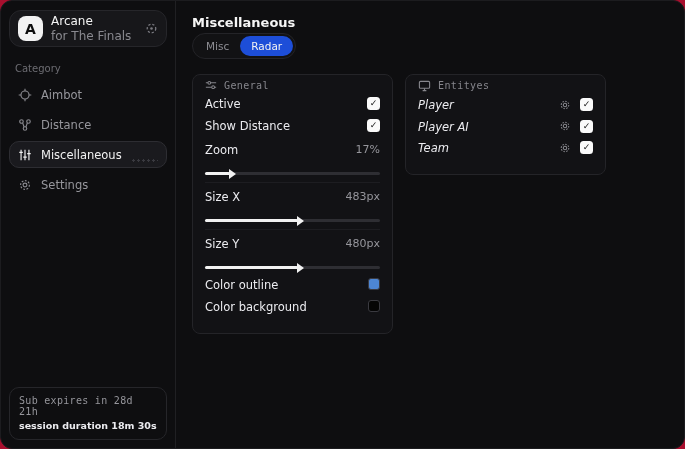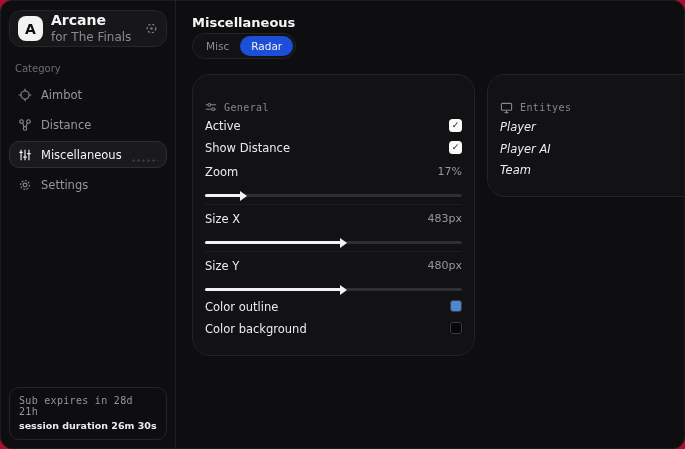--- a/index.html
+++ b/index.html
@@ -34,21 +34,21 @@
     height:37px;
   }
   .app-logo {
     width:25px; height:25px;
     background:#f2f2f2;
     border-radius:8px;
     display:flex; align-items:center; justify-content:center;
     color:#0d0d0d; font-weight:bold; font-size:14px;
   }
   .app-meta { display:flex; flex-direction:column; line-height:1.25; flex:1; }
-  .app-name { color:#f5f5f5; font-size:14px; font-weight:bold; }
+  .app-name { color:#f5f5f5; font-size:12px; font-weight:normal; }
   .app-sub  { color:#8a8a90; font-size:12px; }
   .sync-btn { color:#7a7a80; display:flex; align-items:center; cursor:pointer; }
   .cat-label {
     color:#6c6c72; font-size:10px;
     margin:16px 0 4px 6px;
   }
   .nav { display:flex; flex-direction:column;justify-content:center; }
   .nav-item {
     display:flex; align-items:center; gap:9px;
     color:#97979d; font-size:11.5px;
@@ -93,25 +93,25 @@
     padding:2px;
     background:#121214;
   }
   .tab {
     font-size:10.5px; color:#8d8d93;
     padding:4px 11px; border-radius:999px; cursor:pointer;
   }
   .tab.active { background:#1d4ed8; color:#f2f2f2; font-weight:normal; }
   .panels { display:flex; align-items:flex-start; gap:12px; margin-top:15px; }
   .panel {
-    width:283px;
+    width:201px;
     background:#121215;
     border:1px solid #242428;
-    border-radius:18px;
-    padding:26px 12px 11px 12px;
+    border-radius:8px;
+    padding:4px 12px 11px 12px;
   }
   .panel-head {
     display:flex; align-items:center; gap:7px;
     color:#86868c;
     font-family:"DejaVu Sans Mono","Liberation Mono",monospace;
     font-size:10px; letter-spacing:0.4px;
     margin-bottom:6px;
   }
   .panel-head .ph-ic { display:flex; align-items:center; }
   .row {
@@ -227,21 +227,21 @@
         </span>
         <span>Settings</span>
       </div>
 
     </div>
 
     <div class="side-spacer"></div>
 
     <div class="status-card">
       <div class="status-line1">Sub expires in 28d 21h</div>
-      <div class="status-line2">session duration 26m 30s</div>
+      <div class="status-line2">session duration 18m 30s</div>
     </div>
 
   </div>
 
   <div class="main">
 
     <div class="page-title">Miscellaneous</div>
 
     <div class="tabs">
       <div class="tab">Misc</div>

